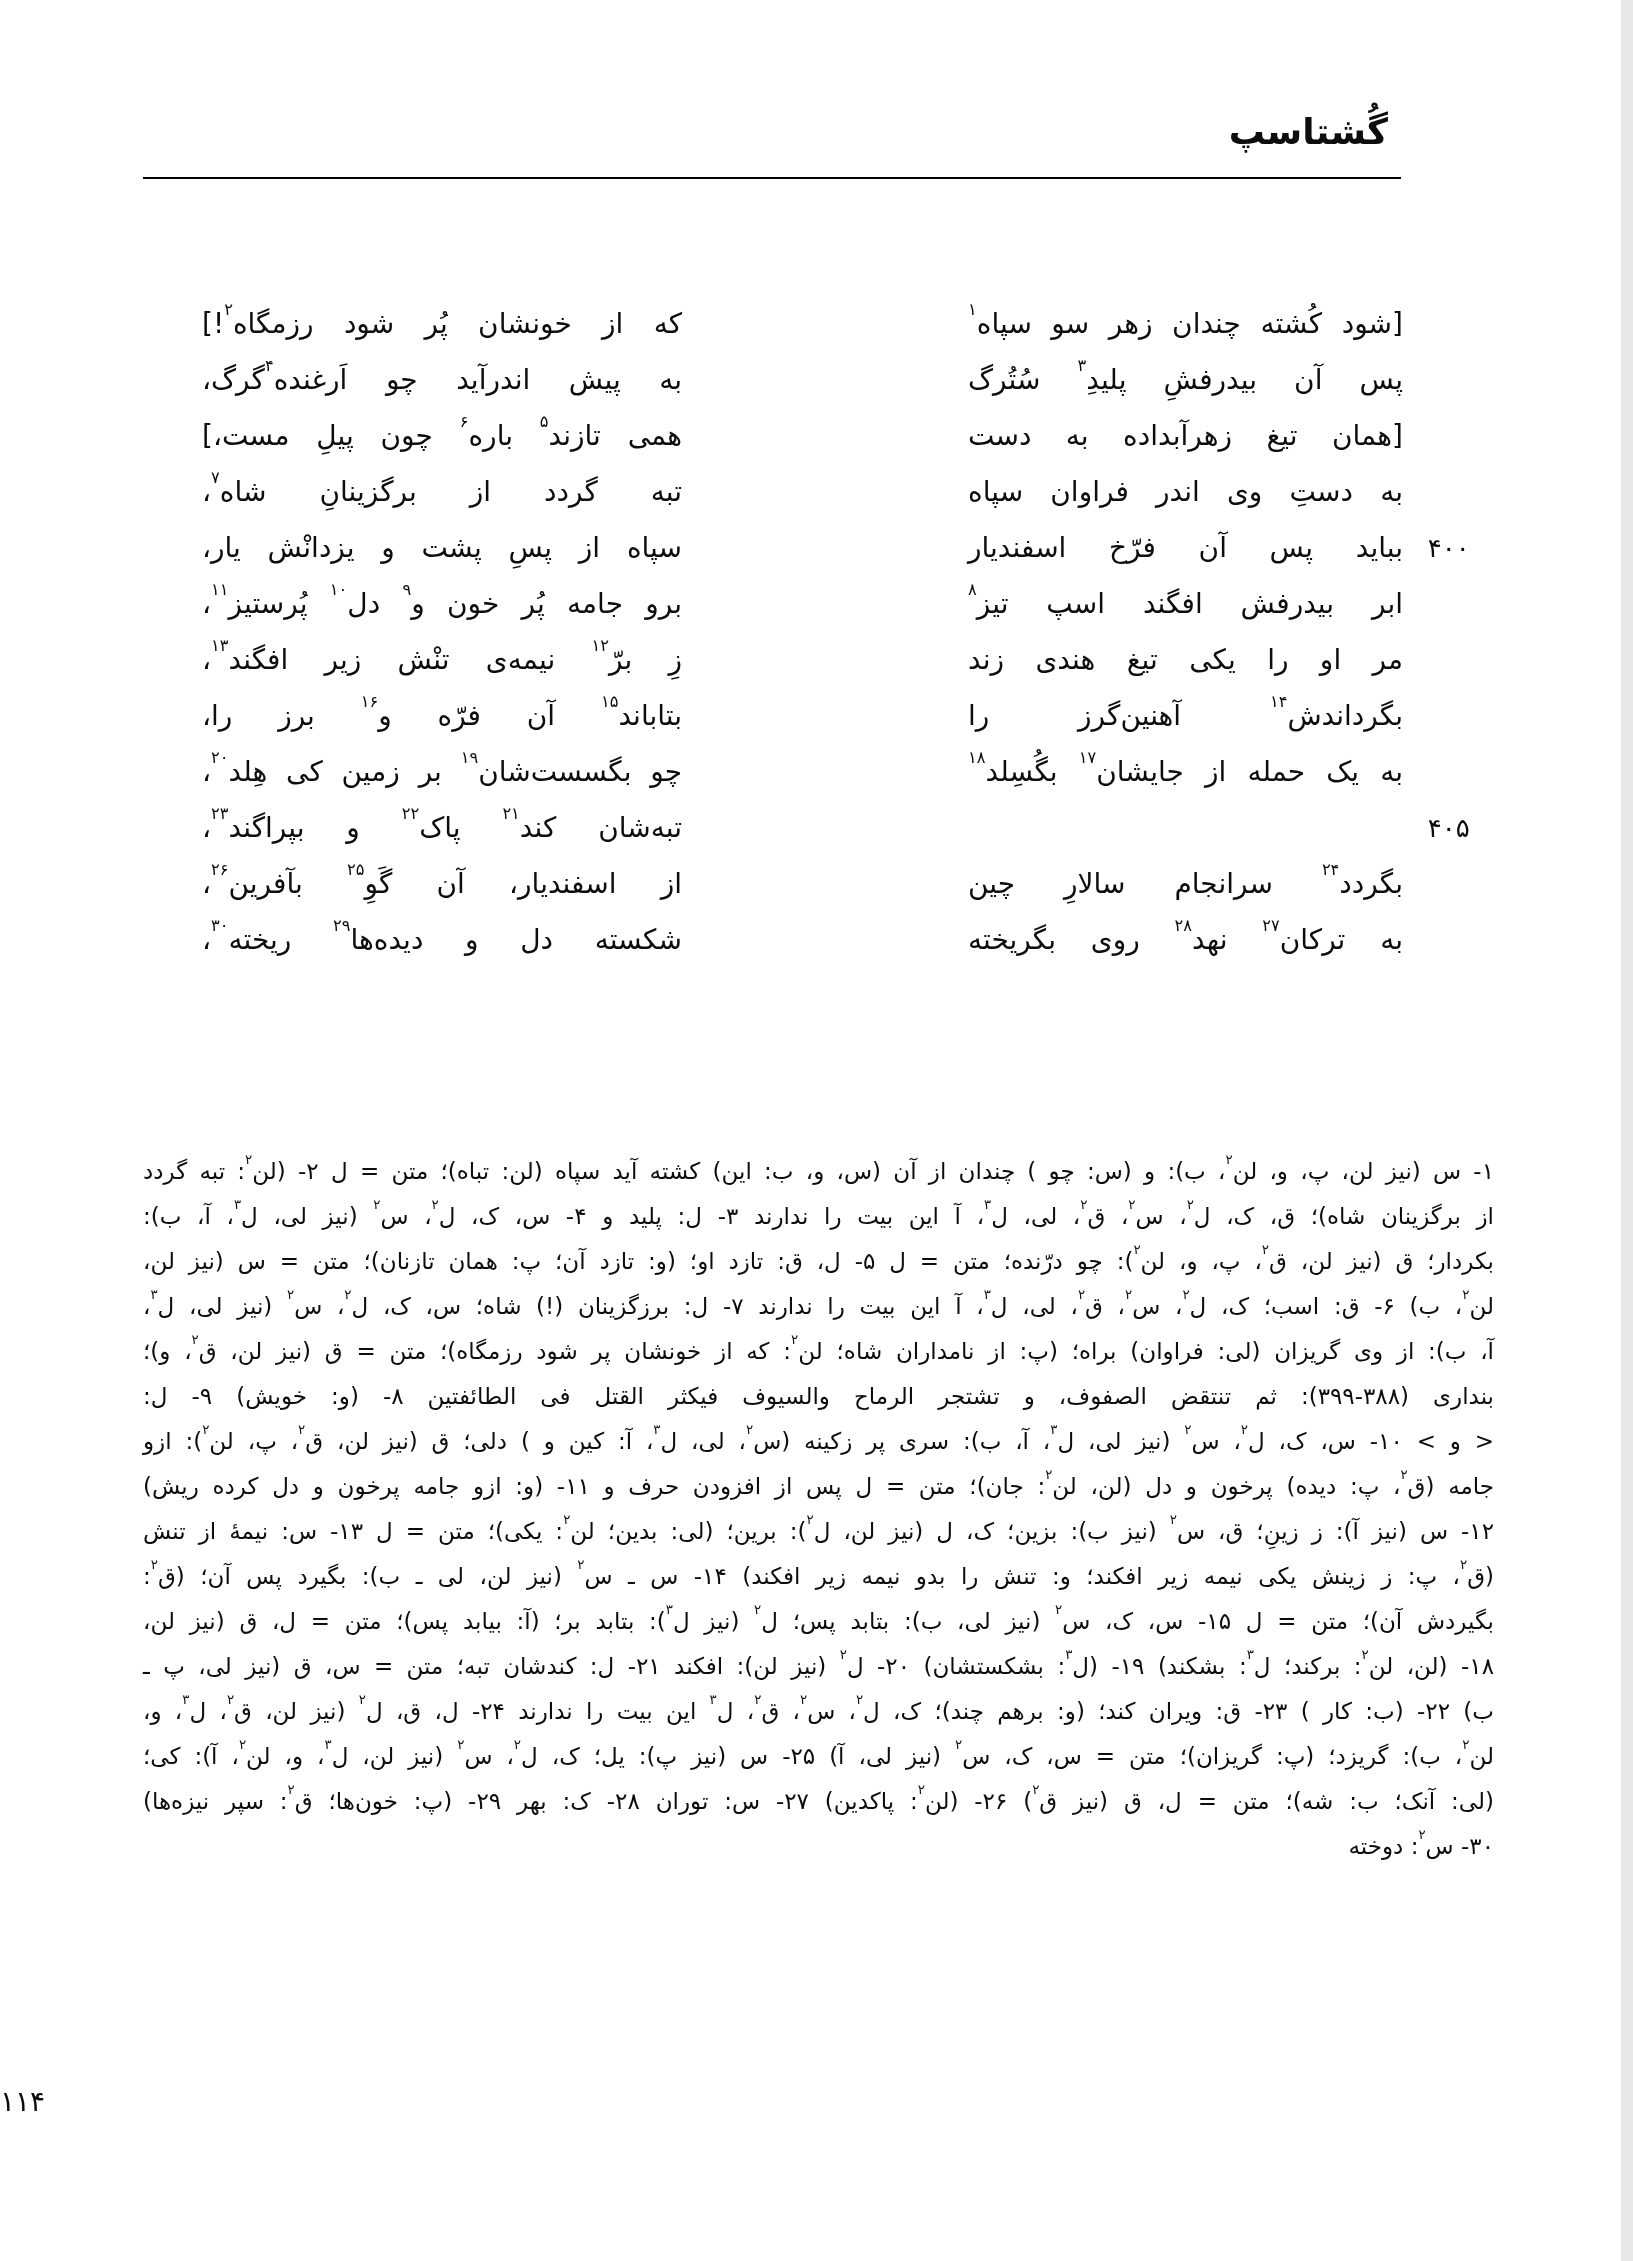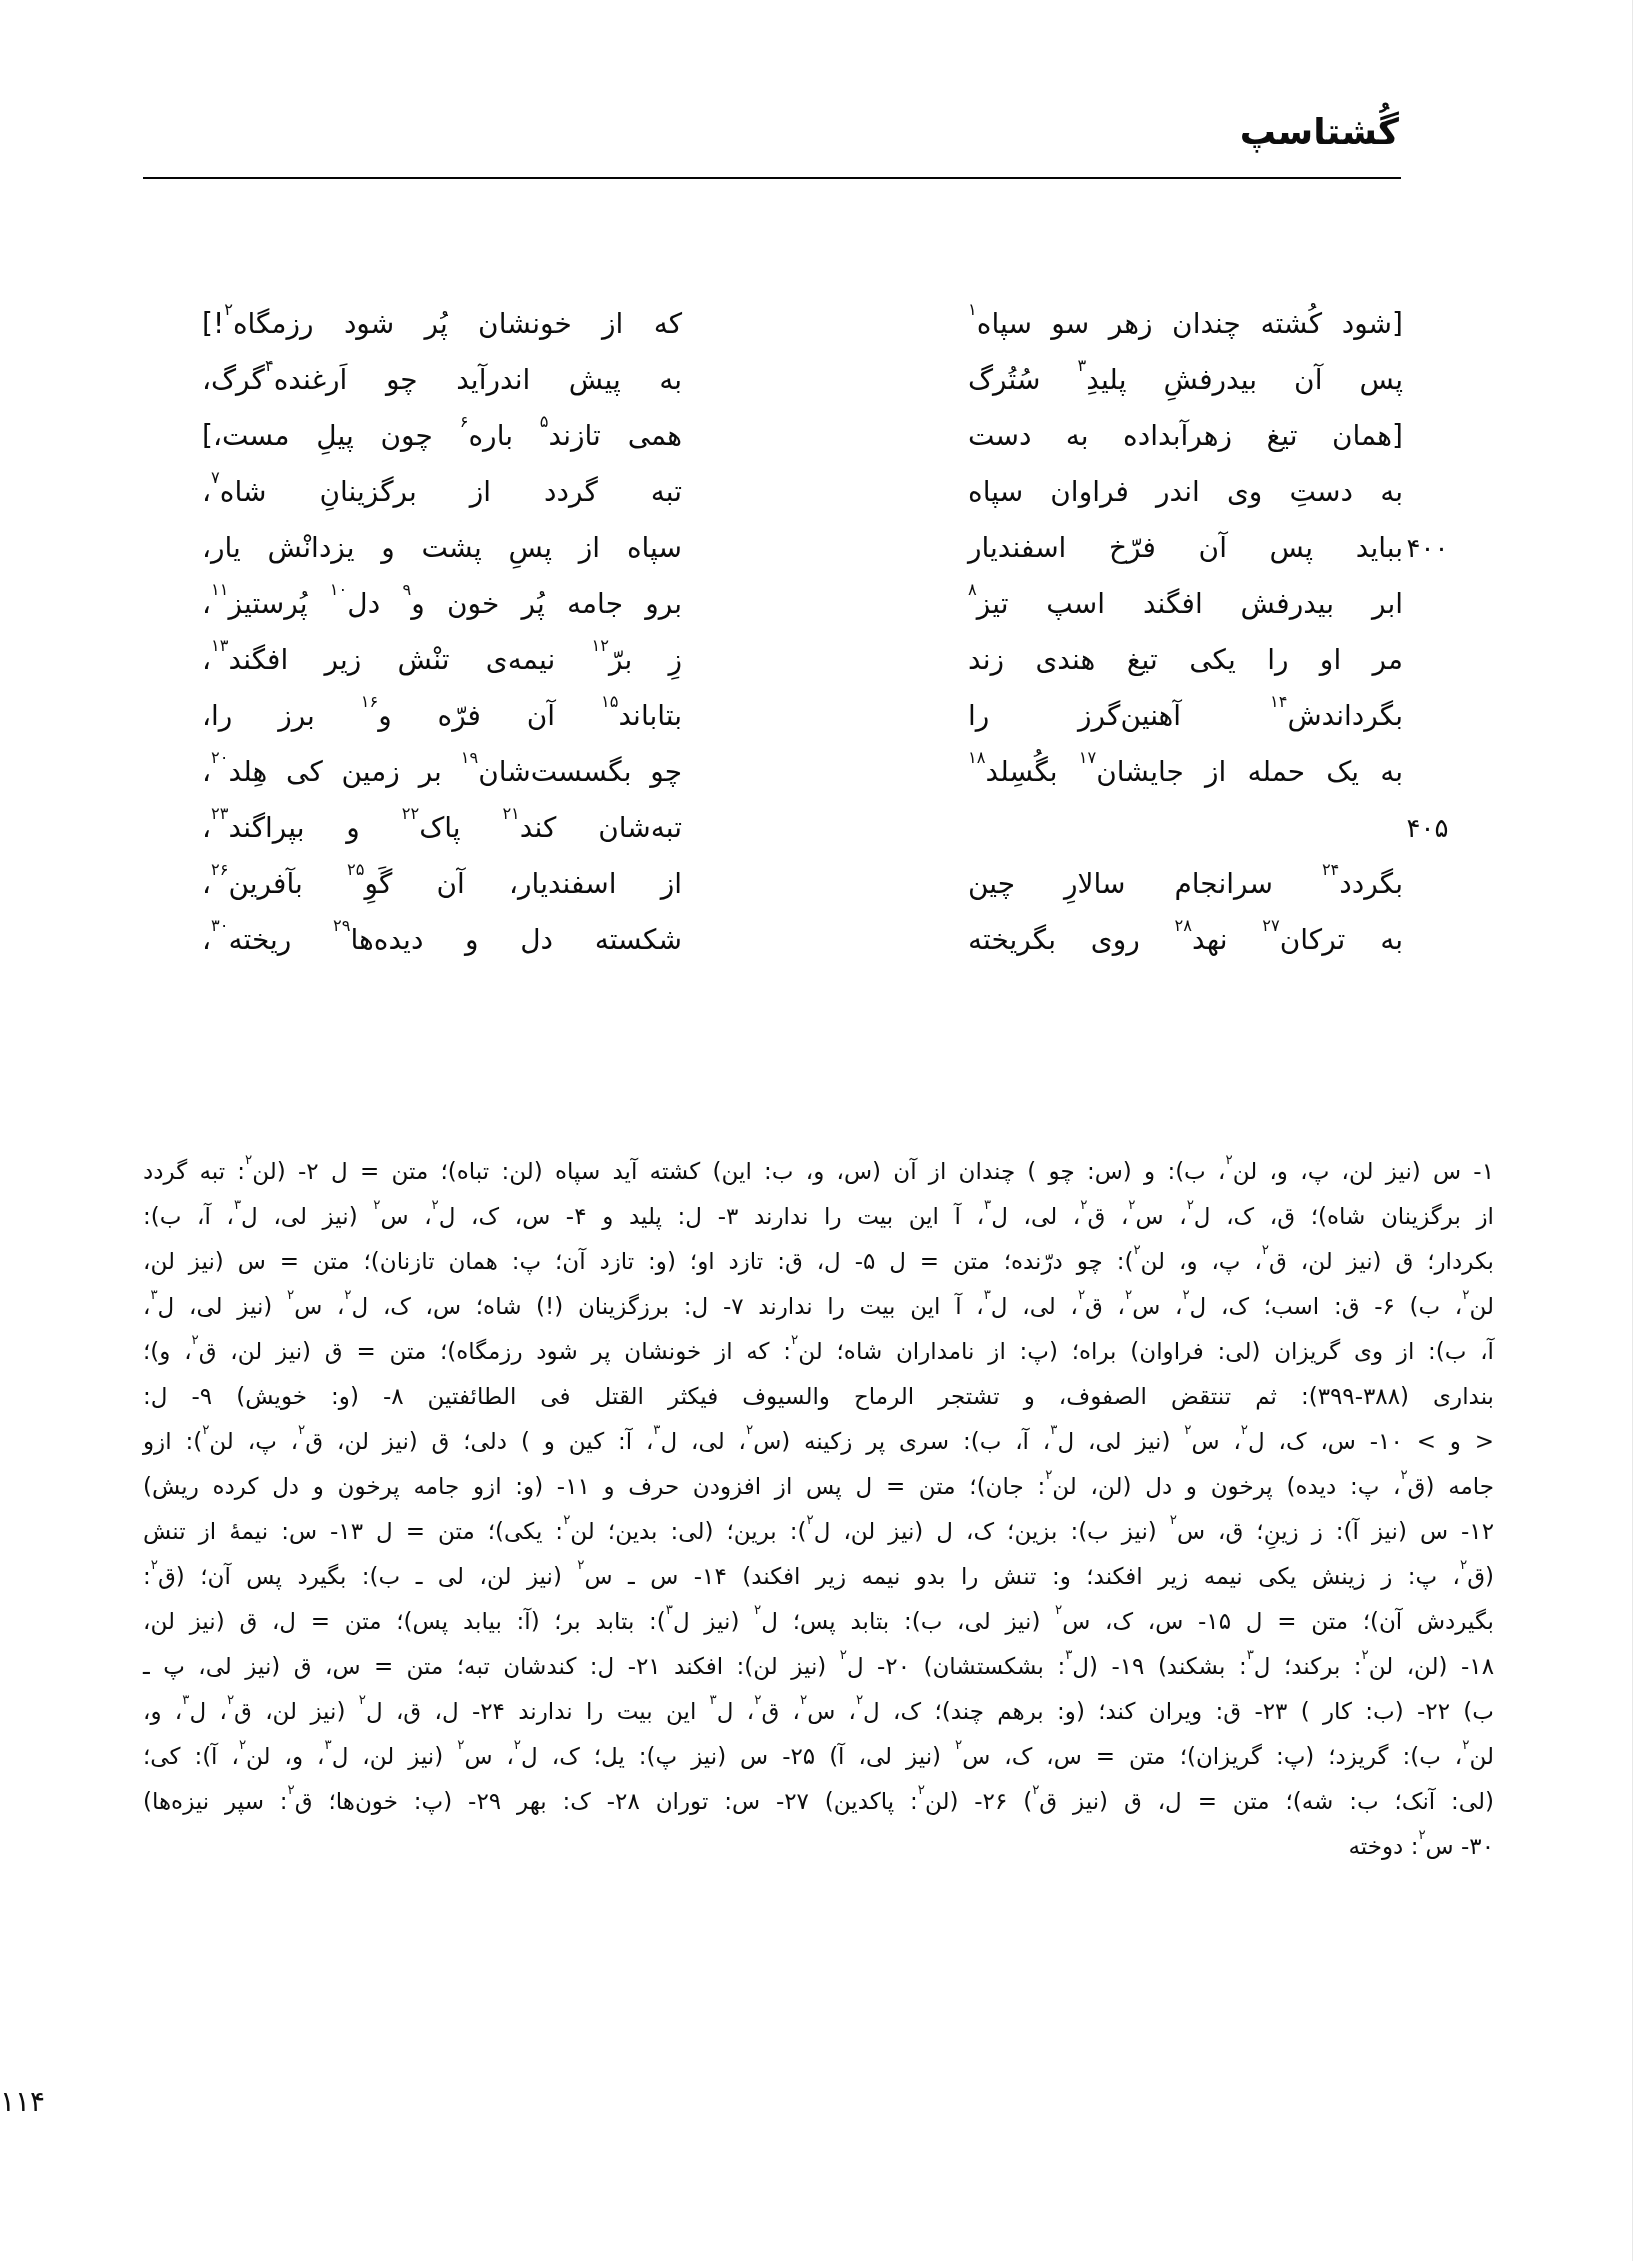--- a/index.html
+++ b/index.html
@@ -1,34 +1,34 @@
 <!DOCTYPE html>
 <html lang="fa" style="font-size:11px"><head>
 <meta charset="utf-8">
 <style>
   html,body{margin:0;padding:0;background:#e8e8e8;}
   .page{
     position:relative;width:1621px;height:2261px;background:#ffffff;
-    font-family:"DejaVu Sans",sans-serif;color:#0d0d0d;overflow:hidden;padding-left:11px;
+    font-family:"DejaVu Sans",sans-serif;color:#0d0d0d;overflow:hidden;
   }
   
   .chapter-title{
     position:absolute;top:111px;right:233px;font-size:36px;font-weight:700;
     direction:rtl;letter-spacing:0;
   }
   .header-rule{
     position:absolute;top:177px;left:143px;width:1258px;height:0;
     border-top:2.8px solid #050505;
   }
   
   .poem{position:absolute;top:296px;left:143px;width:1351px;}
   .vrow{position:relative;height:56px;}
   .vnum{
     position:absolute;right:24.4px;width:63px;height:56px;line-height:56px;
-    font-size:26px;text-align:left;direction:rtl;
+    font-size:26px;text-align:right;direction:rtl;
   }
   .hem{
     position:absolute;height:56px;line-height:56px;font-size:28px;
     direction:rtl;text-align:justify;text-align-last:justify;white-space:normal;
   }
   .hem-r{right:91px;width:435px;}
   .hem-l{left:59px;width:480px;}
   sup{font-size:58%;line-height:0;position:relative;top:-0.5em;}
   
   .apparatus{position:absolute;top:1149px;left:143px;width:1351px;direction:rtl;}

